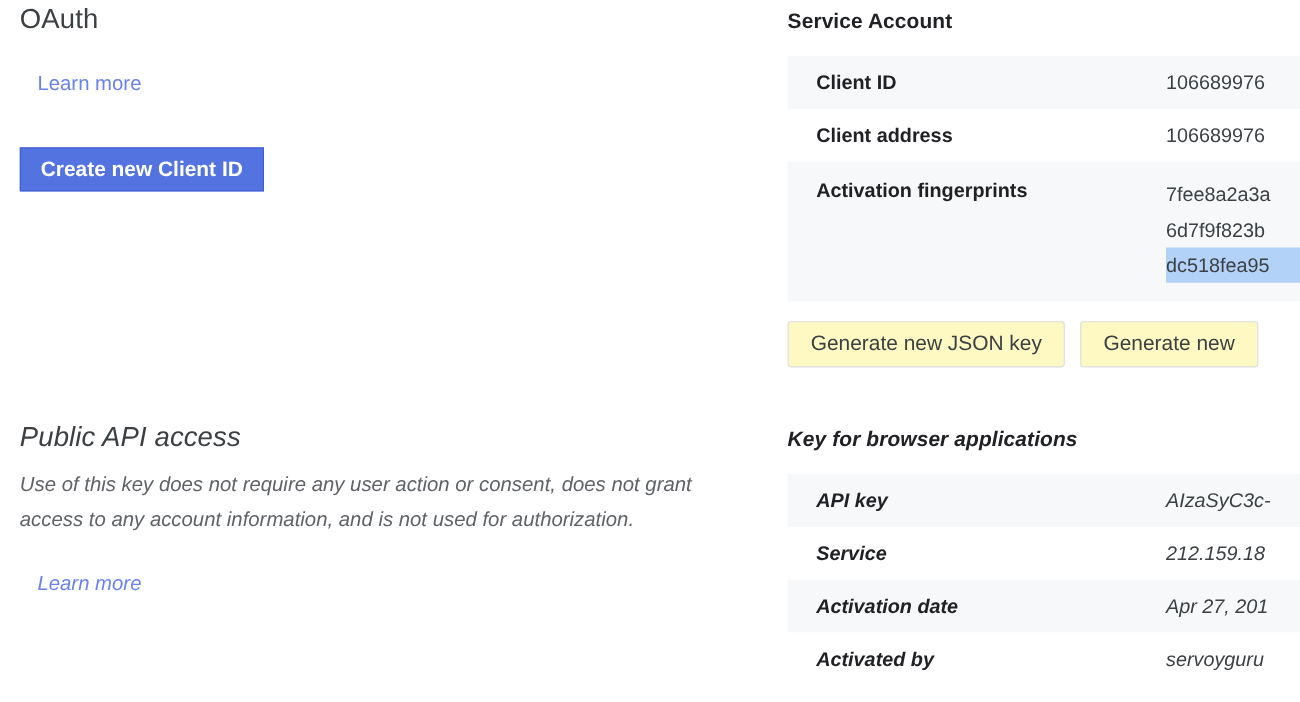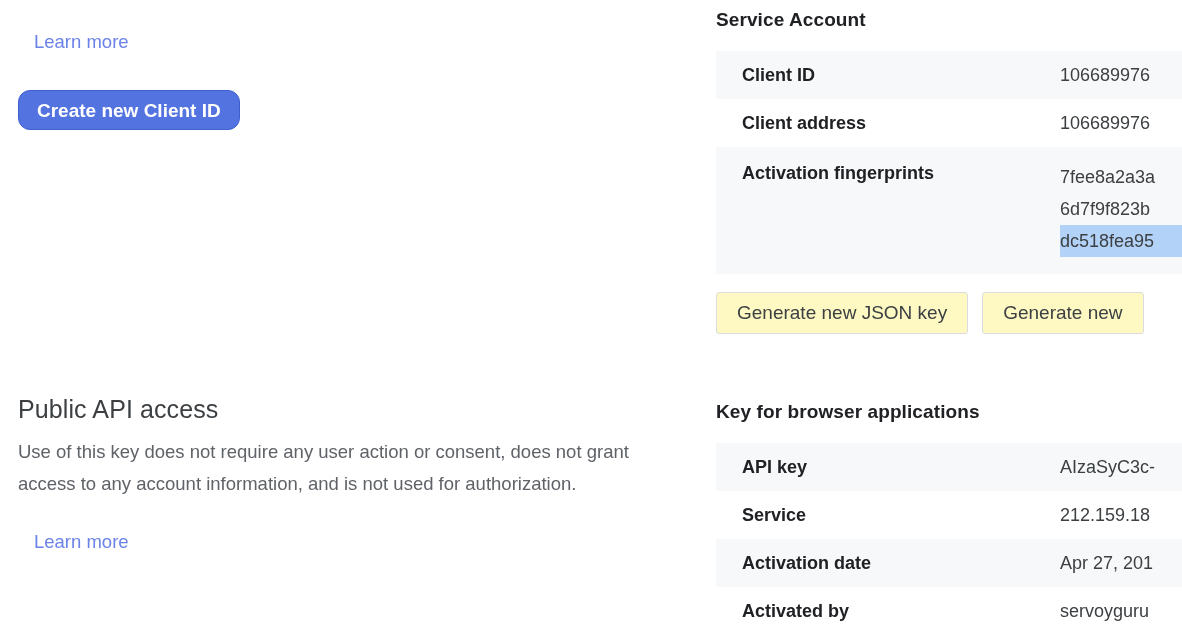--- a/index.html
+++ b/index.html
@@ -29,21 +29,21 @@
     left: 0;
     width: 700px;
   }
   .col-right {
     position: absolute;
     left: 716px;
     width: 600px; 
   }
 
   .block-top  { top: 0; }
-  .block-bot  { top: 392px; }
+  .block-bot  { top: 380px; font-style: italic; }
 
   
   .section-title {
     font-size: 25px;
     font-weight: 400;
     color: #3c4043;
     letter-spacing: 0.1px;
     margin: 0;
     padding: 0 0 0 18px;
     line-height: 34px;
@@ -63,27 +63,27 @@
     color: #6b83e8;
     text-decoration: none;
     line-height: 28px;
     margin: 16px;
     padding: 12px 0 0 18px;
     cursor: pointer;
   }
 
   .btn-primary {
     display: inline-block;
-    margin: 18px 0 0 18px;
+    margin: 28px 0 0 18px;
     padding: 0 18px;
     height: 40px;
     line-height: 40px;
     background: #5373e0;
     border: 1px solid #3f5fd0;
-    border-radius: 12px;
+    border-radius: 0;
     color: #ffffff;
     font-size: 19px;
     font-weight: 700;
     font-family: "Liberation Sans", sans-serif;
     cursor: pointer;
     box-sizing: border-box;
     white-space: nowrap;
   }
 
   
@@ -163,20 +163,21 @@
     white-space: nowrap;
     vertical-align: top;
   }
 </style>
 </head>
 <body>
 
 <div class="page">
 
   <div class="col-left block-top">
+    <h2 class="section-title">OAuth</h2>
     <a class="learn-more">Learn more</a>
     <div>
       <button class="btn-primary">Create new Client ID</button>
     </div>
   </div>
 
   <div class="col-right block-top">
     <h3 class="panel-title">Service Account</h3>
 
     <table class="kv">

